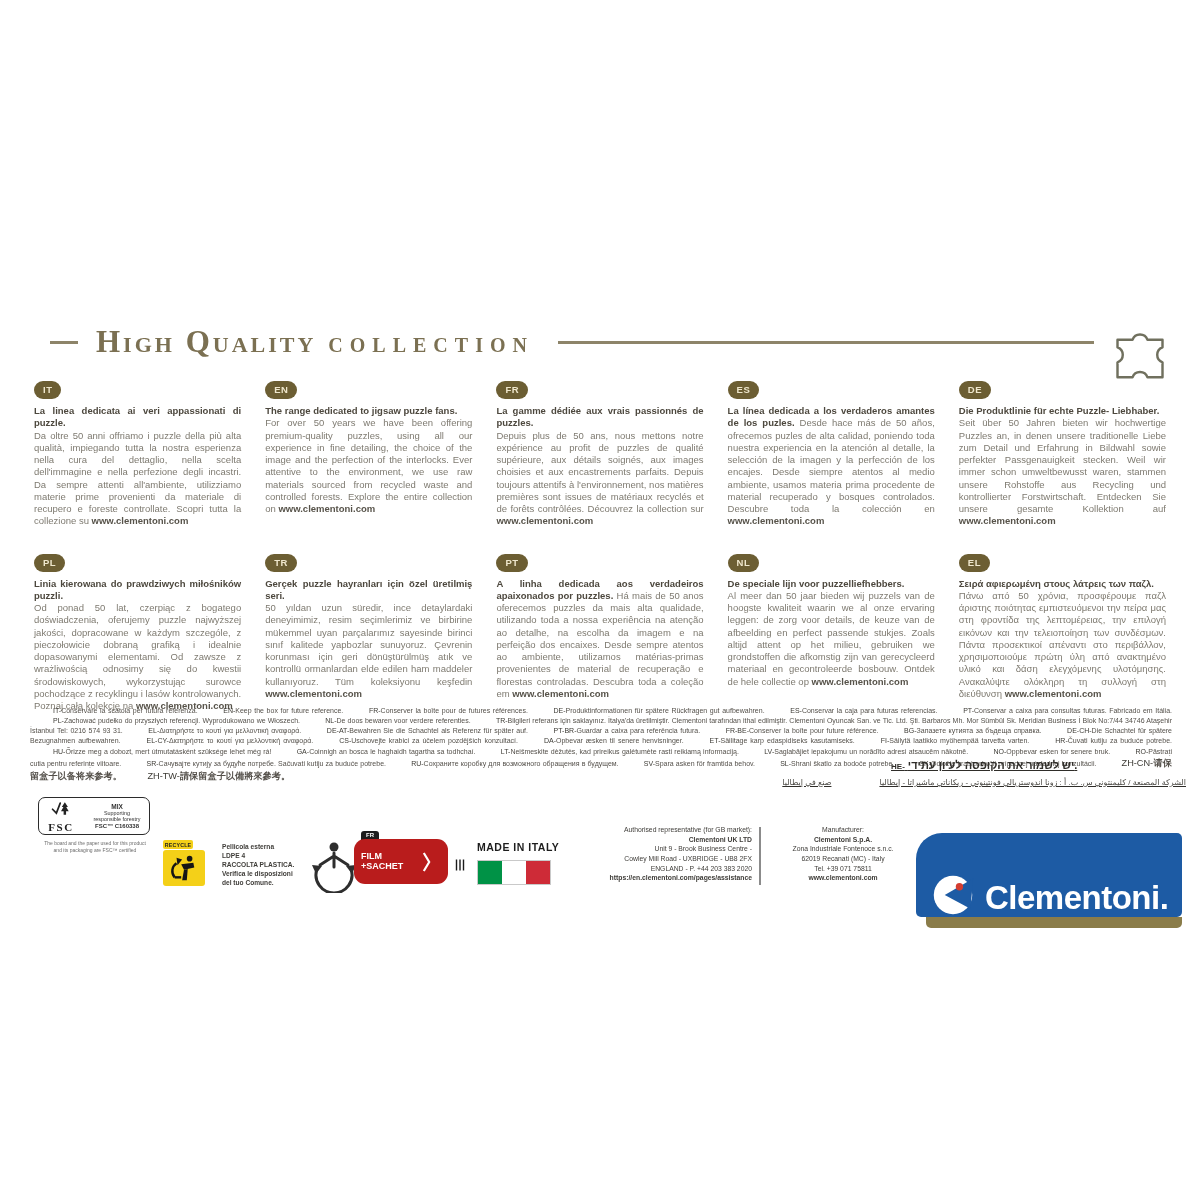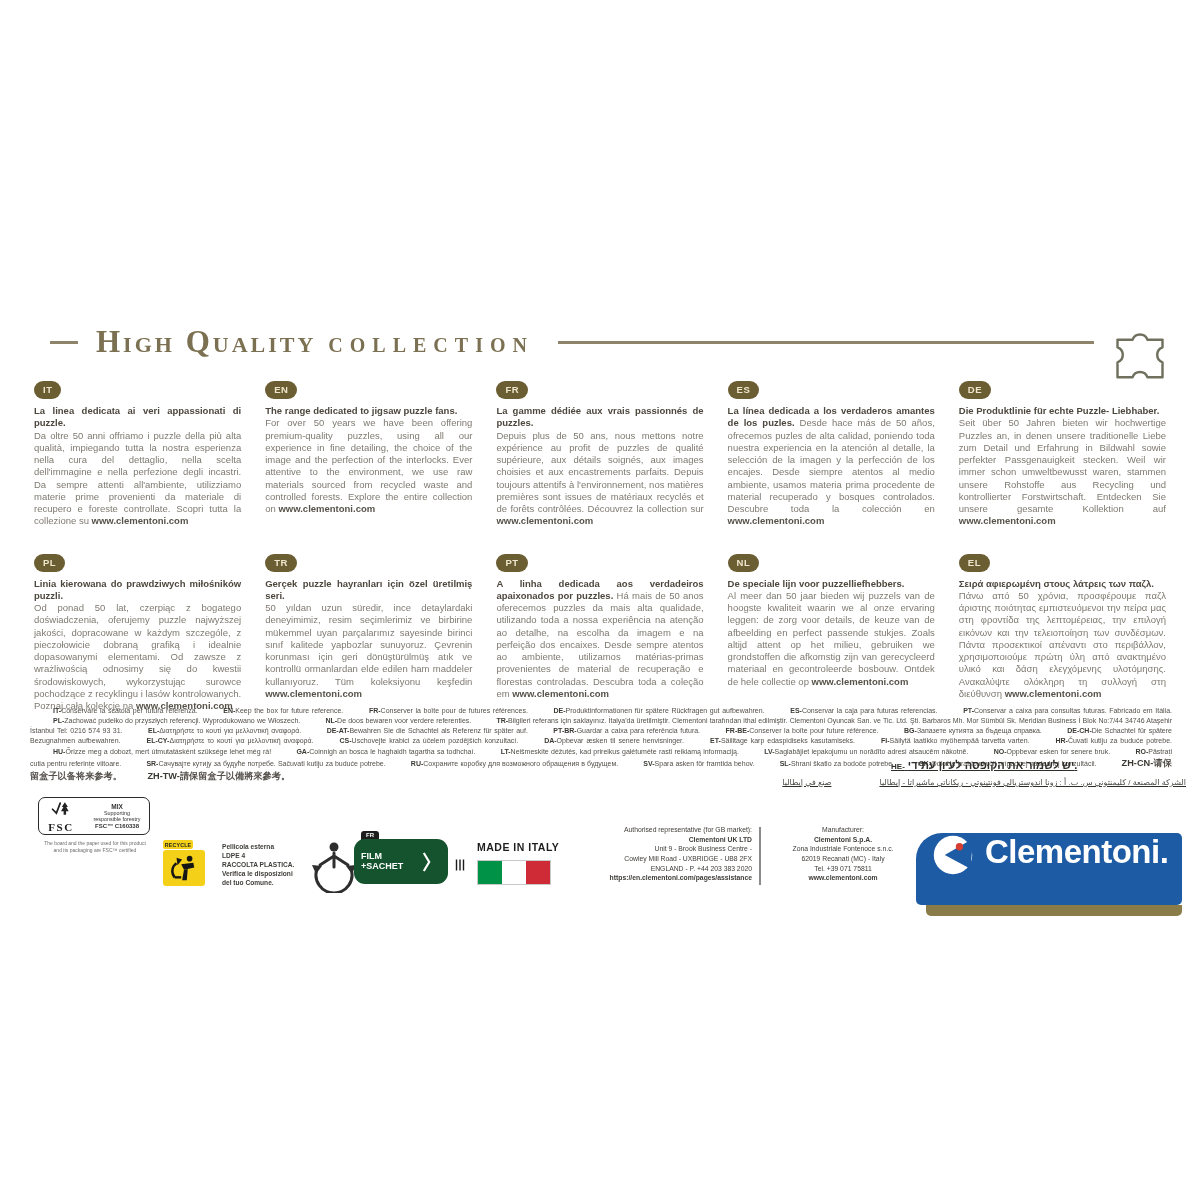--- a/index.html
+++ b/index.html
@@ -26,21 +26,21 @@
                 border-radius:12px; letter-spacing:.5px; }
   .lang-text { margin:6px 0 0; font-size:9.5px; line-height:1.29; text-align:justify; }
   .lang-heading { color:#4d483e; }
   .lang-heading.block { display:block; }
   .lang-body { color:#7e7a70; font-weight:normal; }
   .lang-url { color:#57534a; font-weight:bold; }
 
   
   .fine-print { position:absolute; left:30px; width:1142px; top:699px;
                 font-size:7px; line-height:1.45; text-align:justify; color:#54504a; }
-  .fp-code { font-weight:bold; color:#3b3933;margin-left:23px; }
+  .fp-code { font-weight:normal; color:#3b3933;margin-left:23px; }
   .fp-cjk  { font-weight:bold; font-size:9.2px; }
 
   
   .rtl-block { position:absolute; right:14px; top:759px; text-align:center; color:#2f2d29;text-decoration:underline; }
   .hebrew-line { font-size:11px; font-weight:bold; }
   .hebrew-code { font-size:8px; }
   .arabic-keep { font-size:13px; font-weight:bold; margin-top:3px; }
   .arabic-company { direction:rtl; font-size:8px; margin-top:7px; color:#4c4a45; }
   .arabic-made { margin-right:48px; }
 
@@ -69,21 +69,21 @@
 
   .plastic-note { position:absolute; left:222px; top:843px; font-size:6.6px; font-weight:bold;
                   color:#3f3d39; line-height:1.35; white-space:pre-line; }
 
   .triman { position:absolute; left:306px; top:837px; }
   .triman svg { width:56px; height:56px; display:block; }
 
   .film-badge { position:absolute; left:354px; top:823px; }
   .film-tab { display:inline-block; background:#1c1c1c; color:#fff; font-size:6px;
               font-weight:bold; padding:1px 5px 7px; border-radius:3px 3px 0 0; margin-left:7px; }
-  .film-body { position:relative; margin-top:-6px; background:#14532d; border-radius:11px;
+  .film-body { position:relative; margin-top:-6px; background:#b91c1c; border-radius:11px;
                width:94px; height:45px; display:flex; align-items:center; box-sizing:border-box;
                padding:0 7px; gap:19px; }
   .film-text { color:#fff; font-weight:bold; font-size:9px; line-height:1.1; white-space:pre-line; }
   .film-chevron svg { width:9px; height:24px; display:block; }
   .film-bin svg { width:20px; height:24px; display:block; }
 
   .mii { position:absolute; left:477px; top:841px; }
   .mii-label { font-size:10.5px; font-weight:bold; color:#1d1d1d; letter-spacing:.5px; white-space:nowrap; }
   .mii-flag { margin-top:7px; width:74px; height:25px; display:flex;
               border:1px solid #c9c9c9; box-sizing:border-box; }
@@ -96,22 +96,22 @@
   .auth-name, .auth-url { font-weight:bold; }
   .pre { white-space:pre-line; }
 
   .v-divider { position:absolute; left:759px; top:827px; width:2px; height:58px; background:#8b8b8b; }
 
   .manu-block { position:absolute; left:772px; top:825px; width:142px; text-align:center;
                 font-size:6.8px; color:#3e3c38; line-height:1.42; }
   .manu-name, .manu-url { font-weight:bold; }
 
   .clem-logo { position:absolute; left:916px; top:833px; width:266px; }
-  .clem-blue { background:#1d5ba4; border-radius:26px 5px 5px 5px; height:72px;
-               display:flex; align-items:flex-start; padding-left:15px; gap:10px; box-sizing:border-box; }
+  .clem-blue { background:#1d5ba4; border-radius:26px 5px 5px 5px; height:84px;
+               display:flex; align-items:flex-end; padding-left:15px; gap:10px; box-sizing:border-box; }
   .clem-mark svg { width:44px; height:44px; display:block; }
   .clem-text { color:#fff; font-size:33px; font-weight:bold; letter-spacing:-.5px; }
   .clem-strip { height:11px; background:#8a7c49; margin-left:10px; border-radius:0 0 5px 5px; }
 </style>
 </head>
 <body>
 
 <div class="header">
   <div class="dash"></div>
   <div class="title">

